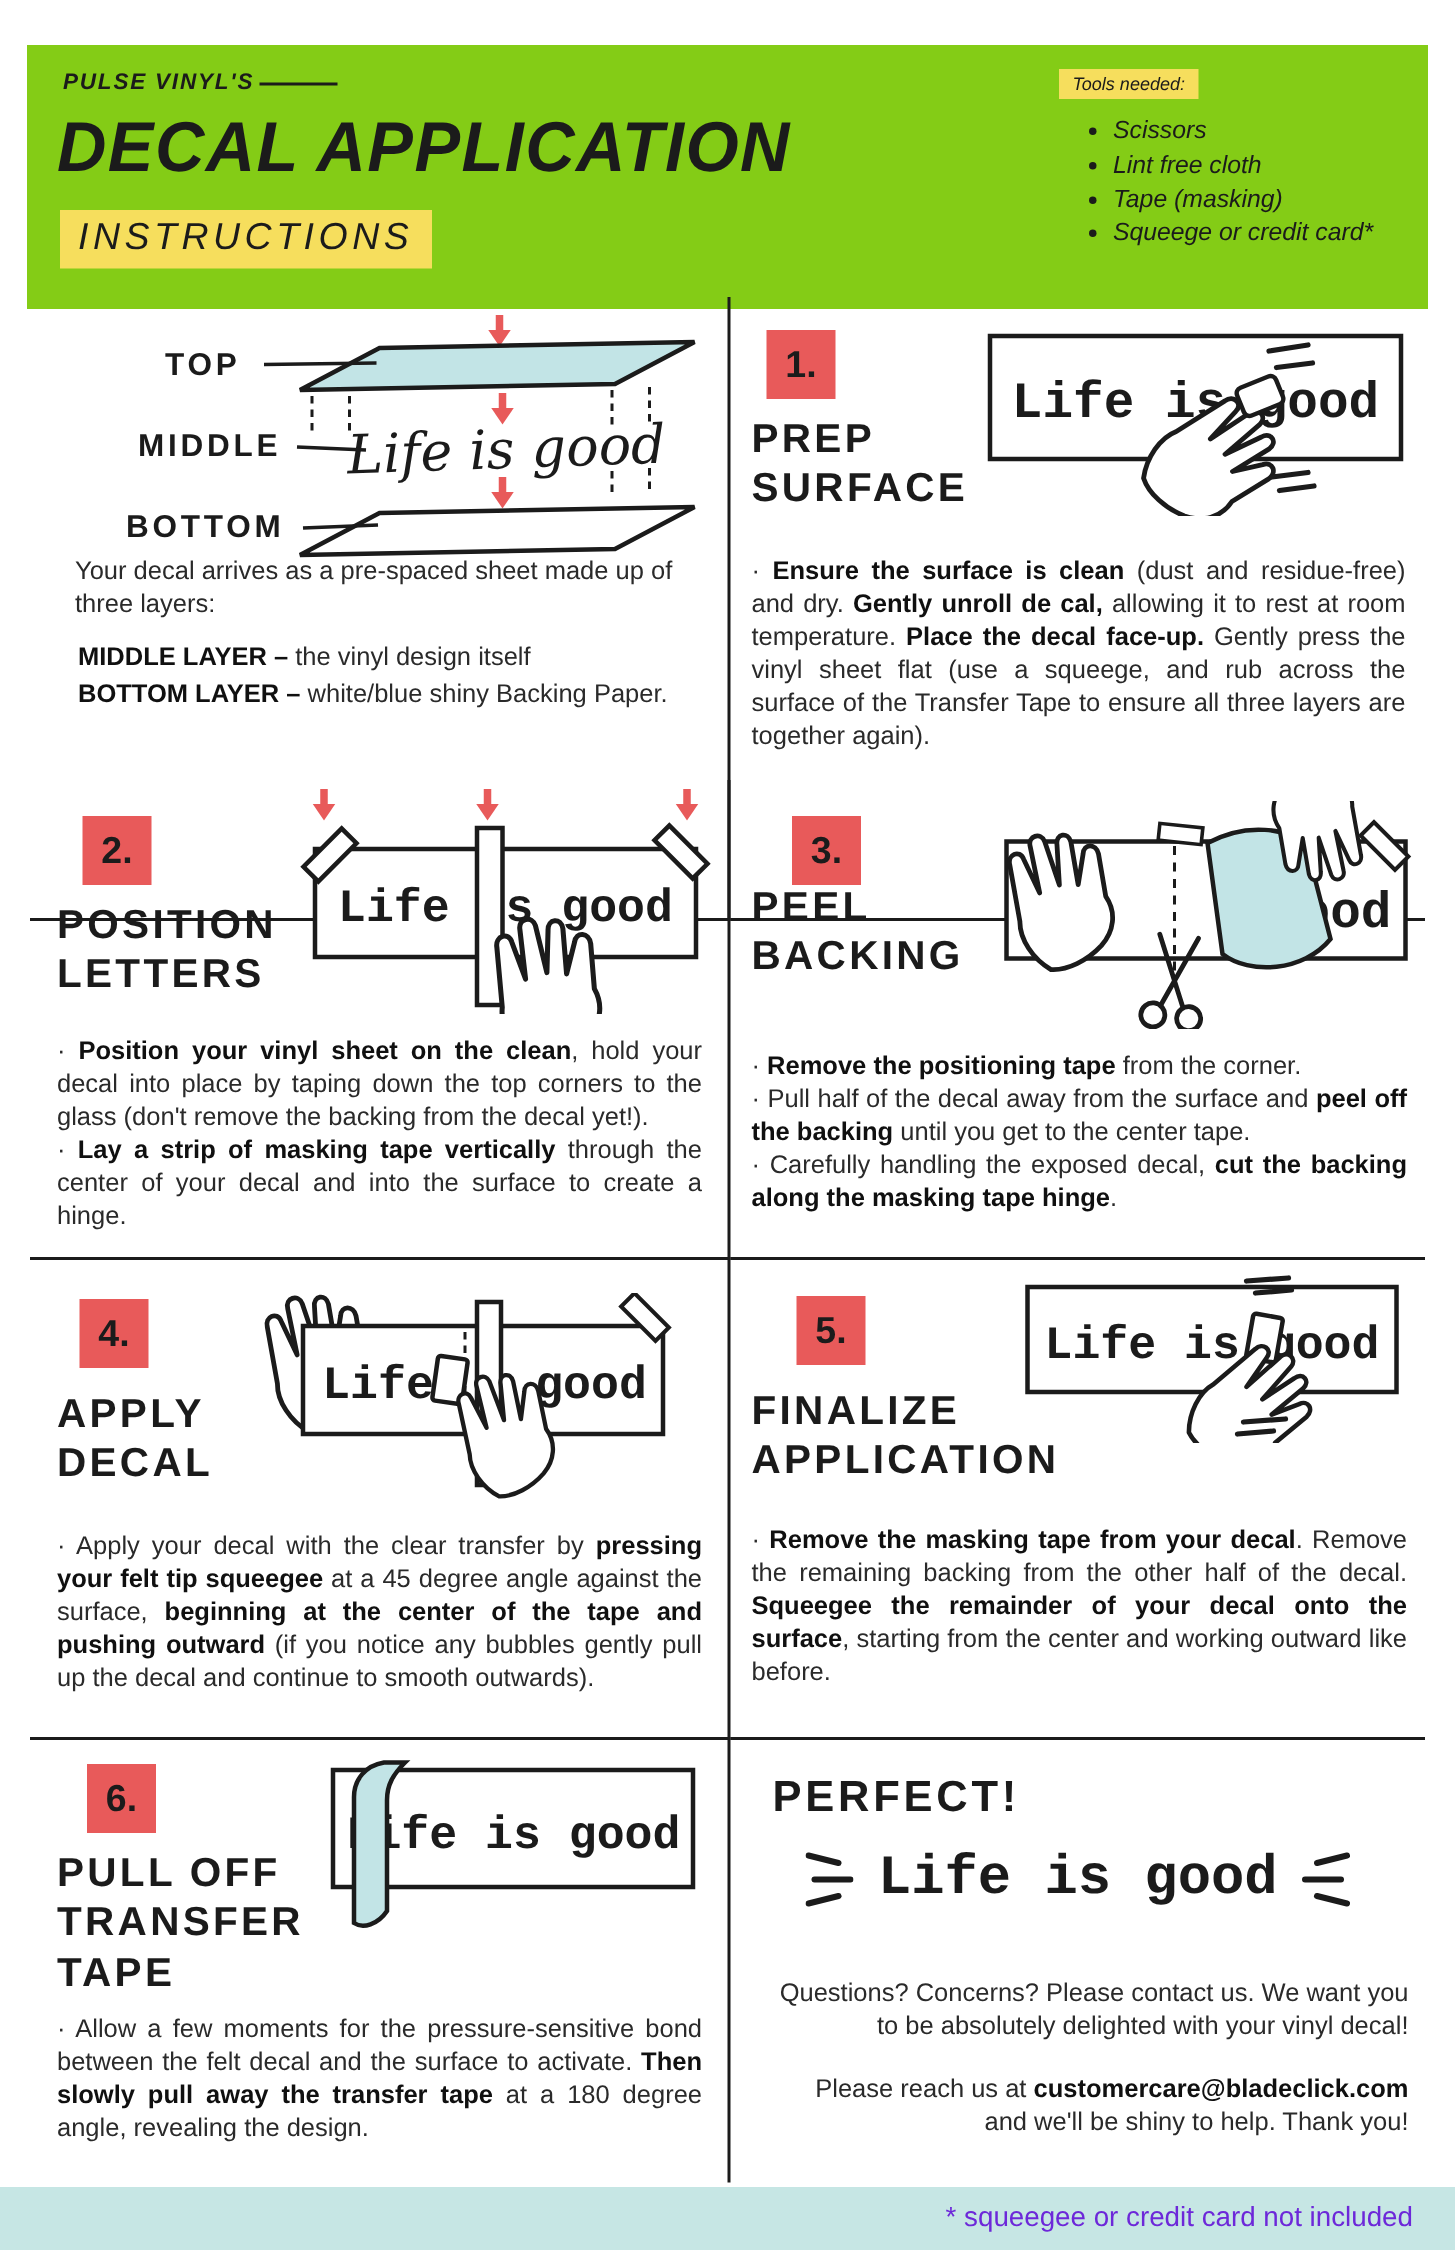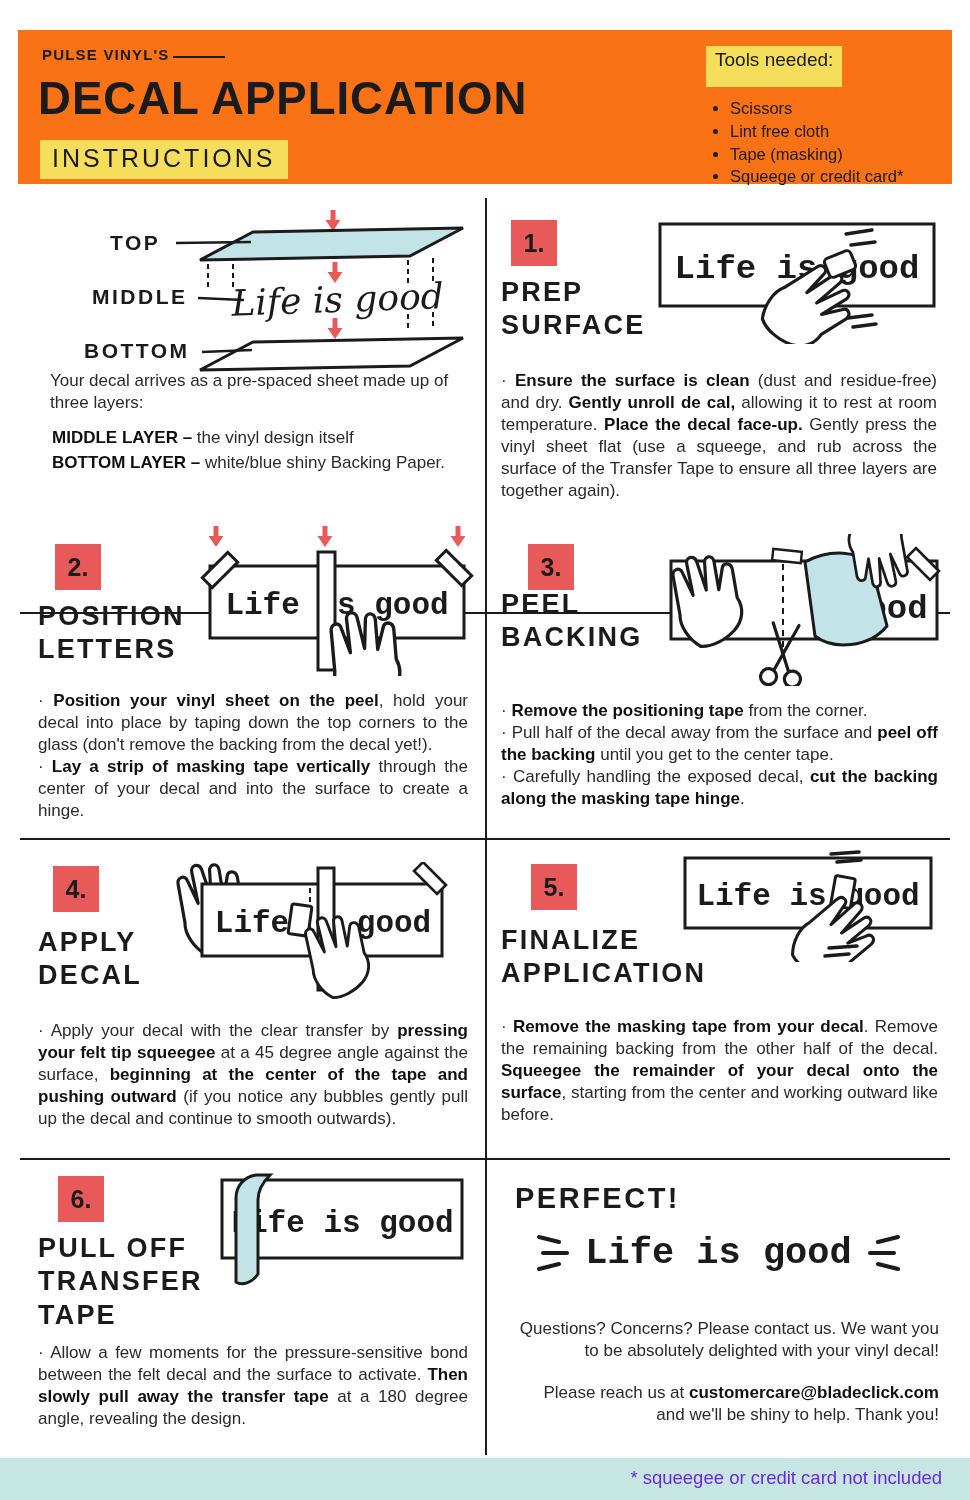--- a/index.html
+++ b/index.html
@@ -1,29 +1,29 @@
 <!DOCTYPE html>
 <html><head>
 <meta charset="utf-8">
 <style>
   html,body{margin:0;padding:0;background:#ffffff;}
   .sheet{position:relative;width:970px;height:1500px;background:#ffffff;
          font-family:"Liberation Sans",sans-serif;color:#1b1b1b;overflow:hidden;}
 
   
-  .header{position:absolute;left:18px;top:30px;width:934px;height:154px;background:#f97316;}
+  .header{position:absolute;left:18px;top:30px;width:934px;height:176px;background:#84cc16;font-style:italic;}
   .brand{position:absolute;left:24px;top:16px;font-size:15px;font-weight:bold;letter-spacing:1.2px;}
   .brand-line{display:inline-block;width:52px;height:1px;border-bottom:2px solid #1b1b1b;vertical-align:2px;margin-left:3px;}
   .big-title{position:absolute;left:20px;top:40px;font-size:47px;font-weight:bold;letter-spacing:1px;
              transform:scaleX(.97);transform-origin:left;white-space:nowrap;}
   .subtitle{position:absolute;left:22px;top:110px;background:#f6de5d;padding:4px 12px 6px;
             font-size:25px;letter-spacing:3px;font-weight:500;}
   .tools{position:absolute;left:688px;top:16px;width:240px;}
-  .tools-title{display:inline-block;background:#f6de5d;padding:3px 9px 16px;font-size:19px;}
-  .tools ul{margin:10px 0 0 24px;padding:0;font-size:16.5px;line-height:1.38;}
+  .tools-title{display:inline-block;background:#f6de5d;padding:3px 9px 3px;font-size:12px;}
+  .tools ul{margin:10px 0 0 36px;padding:0;font-size:16.5px;line-height:1.38;}
 
   
   .grid{position:absolute;left:20px;top:198px;width:930px;height:1257px;}
   .cell{position:absolute;box-sizing:border-box;}
   .c-left{left:0;width:467px;border-right:2px solid #1b1b1b;}
   .c-right{left:467px;width:463px;}
   .r0{top:0;height:416px;border-bottom:2px solid #1b1b1b;}
   .r1{top:322px;height:320px;border-bottom:2px solid #1b1b1b;}
   .r2{top:642px;height:320px;border-bottom:2px solid #1b1b1b;}
   .r3{top:962px;height:295px;}
@@ -171,21 +171,21 @@
         <use href="#def-arrow" transform="translate(133,0)"></use>
         <use href="#def-arrow" transform="translate(266,0)"></use>
         <rect x="18" y="40" width="254" height="72" fill="#ffffff" stroke="#1b1b1b" stroke-width="3"></rect>
         <text class="mono-decal" x="145" y="88" font-size="31" text-anchor="middle">Life is good</text>
         <use href="#def-tape" transform="translate(28,44) rotate(-45)"></use>
         <use href="#def-tape" transform="translate(262,42) rotate(45)"></use>
         <rect x="126" y="26" width="17" height="118" fill="#ffffff" stroke="#1b1b1b" stroke-width="3"></rect>
         <use href="#def-hand" transform="translate(162,132) rotate(-25) scale(1.05)"></use>
       </svg>
       <div class="body" style="left:18px;top:158px;width:430px">
-        <p><span>· </span><b>Position your vinyl sheet on the peel</b><span>, hold your decal into place by taping down the top corners to the glass (don't remove the backing from the decal yet!).</span></p>
+        <p><span>· </span><b>Position your vinyl sheet on the clean</b><span>, hold your decal into place by taping down the top corners to the glass (don't remove the backing from the decal yet!).</span></p>
         <p><span>· </span><b>Lay a strip of masking tape vertically</b><span> through the center of your decal and into the surface to create a hinge.</span></p>
       </div>
     </div>
 
     <div class="cell c-right r1">
       <div class="badge" style="left:41px;top:24px">3.</div>
       <div class="step-title" style="left:14px;top:68px">
         <span>PEEL</span>
         <span>BACKING</span>
       </div>

